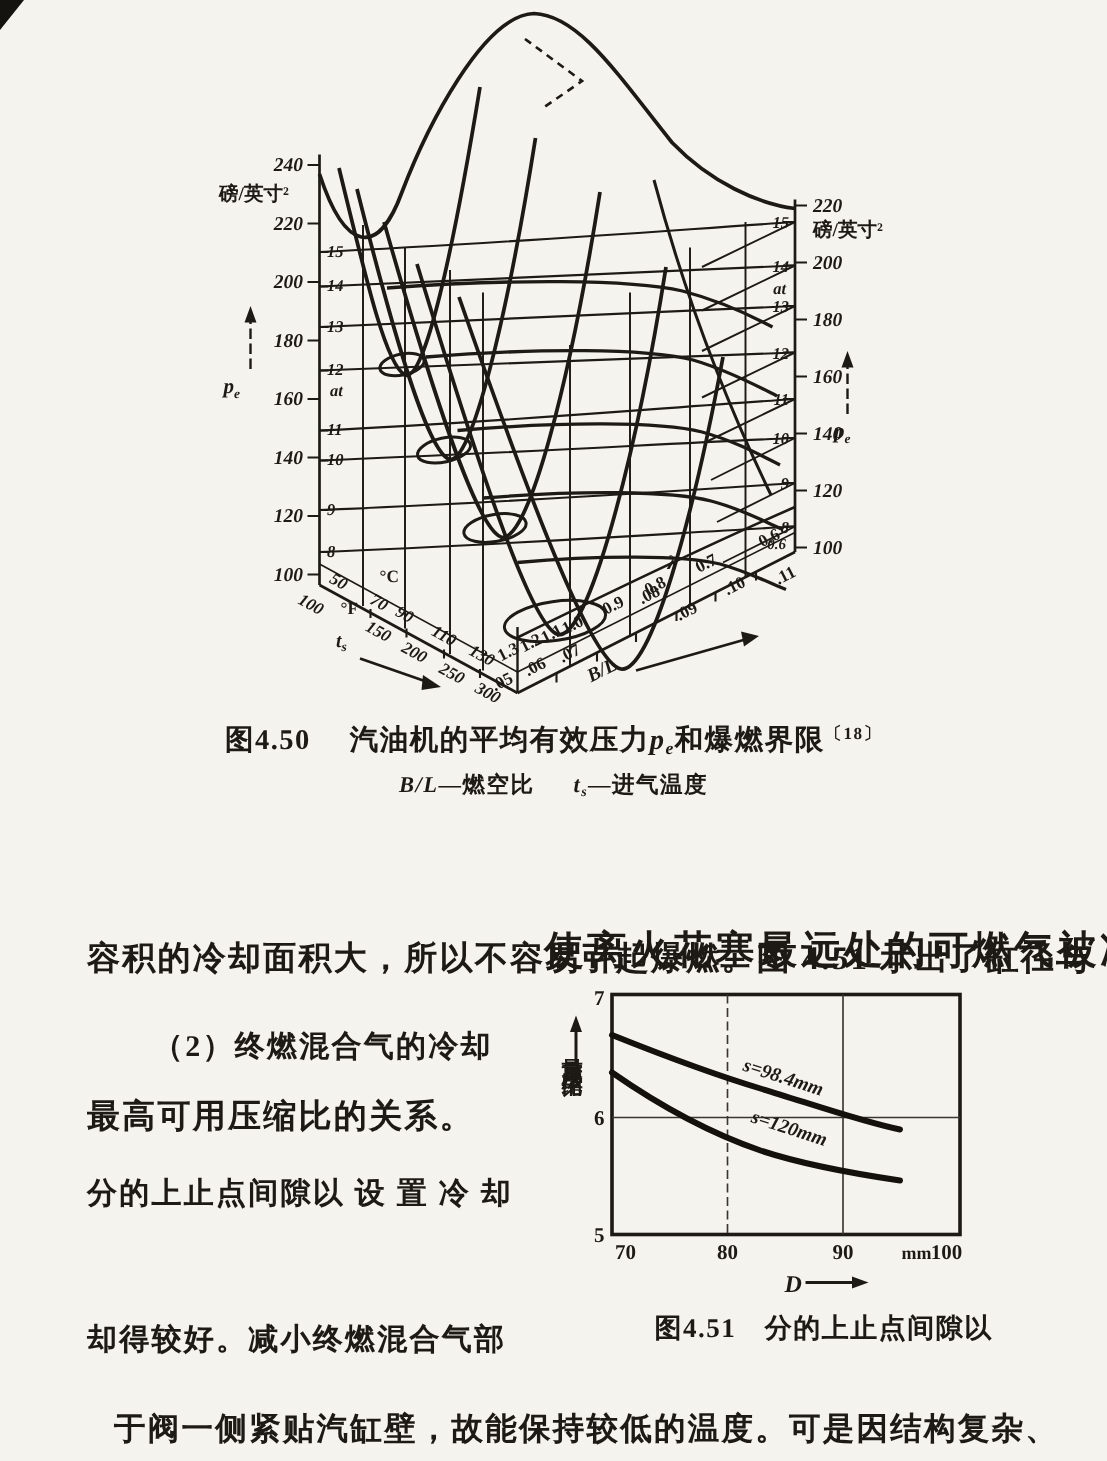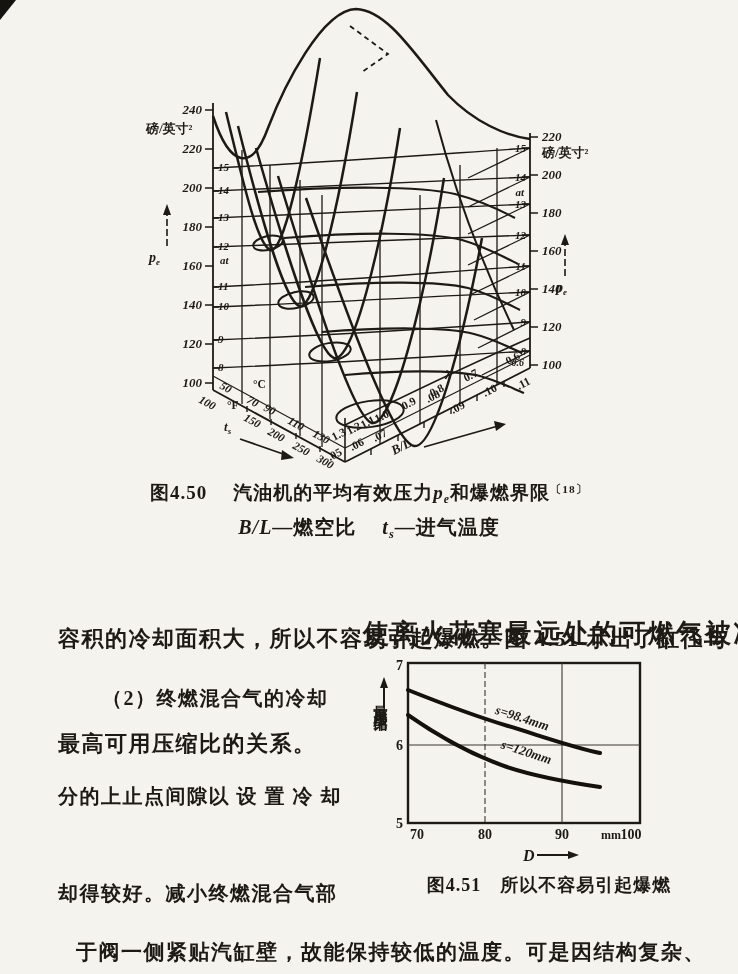--- a/index.html
+++ b/index.html
@@ -17,21 +17,21 @@
   #rightcol .firstline{font-size:26px; line-height:33px; letter-spacing:2.5px; font-weight:600; white-space:pre;}
   #chartwrap{position:relative; width:370px; height:218px;}
   #ylabel451{
     position:absolute; left:8px; top:44px; writing-mode:vertical-rl; text-orientation:upright;
     font-size:14px; letter-spacing:2px; font-weight:700;
   }
   #cap451{ text-align:center; font-weight:700; font-size:18px; line-height:30px; letter-spacing:1px; margin-top:2px;}
   #bottomline{top:936px; left:58px; font-size:21px; line-height:32px; letter-spacing:1.5px;margin-left:18px;}
   #cap450{position:absolute; top:480px; left:0; width:738px; text-align:center; font-weight:700;}
   #cap450 .l1{font-size:19px; letter-spacing:1px;}
-  #cap450 .l2{font-size:20px; letter-spacing:1px; margin-top:7px;}
+  #cap450 .l2{font-size:15px; letter-spacing:1px; margin-top:7px;}
   .sub{font-size:0.62em; vertical-align:-0.3em; font-style:italic;}
   .sup{font-size:0.6em; vertical-align:0.55em;}
   .ivar{font-style:italic;}
   .gap{display:inline-block; width:26px;}
   #artifact{position:absolute; left:0; top:0; width:0; height:0;
     border-top:20px solid #15130f; border-right:16px solid transparent;}
   svg text{fill:#1d1a15; font-family:"Liberation Serif", serif;}
   .mesh path, .mesh line, .mesh ellipse{fill:none; stroke:#1d1a15;}
 </style>
 </head>
@@ -283,20 +283,20 @@
         <text x="160" y="211" font-size="16" font-weight="bold" font-style="italic">D</text>
         <g>
           <line x1="174" y1="205" x2="208" y2="205" stroke="#1d1a15" stroke-width="2"></line>
           <polygon points="216,205 205,201 205,209" fill="#1d1a15"></polygon>
         </g>
       </svg>
       <div id="ylabel451">最高可用压缩比</div>
     </div>
 
     <div id="cap451">
-      <div>图4.51　所以不容易引起爆燃</div>
+      <div>图4.51　分的上止点间隙以</div>
     </div>
   </div>
 
   
   <div id="bottomline" class="txt">于阀一侧紧贴汽缸壁，故能保持较低的温度。可是因结构复杂、</div>
 
 </div>
 
 </body></html>

